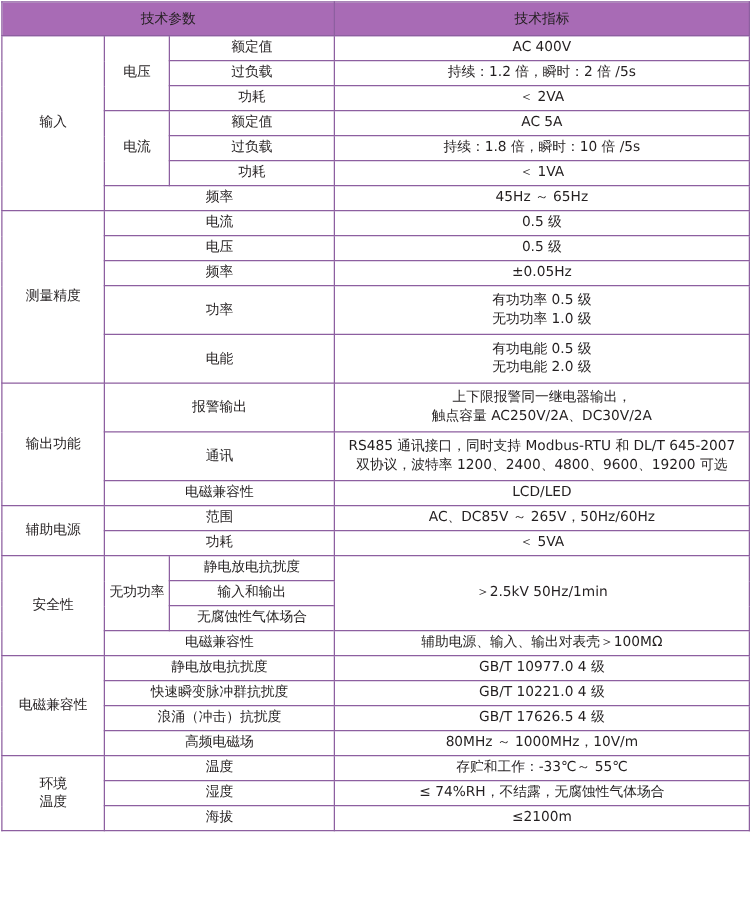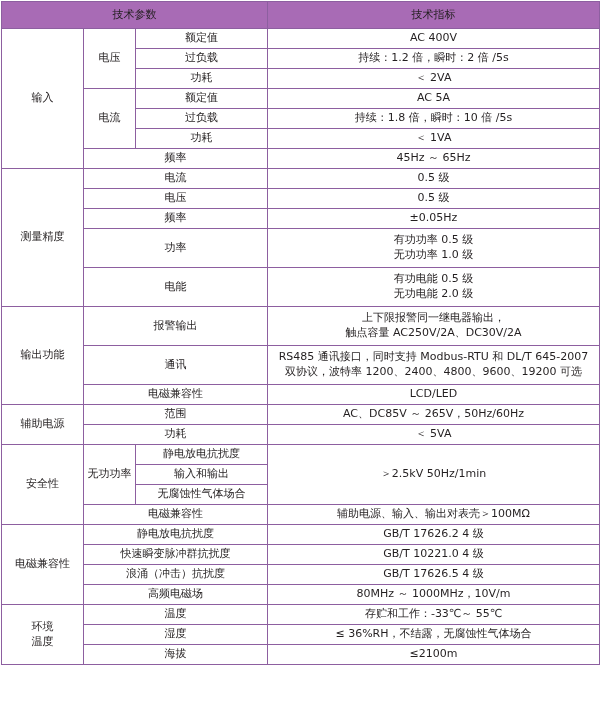--- a/index.html
+++ b/index.html
@@ -158,41 +158,41 @@
       <tr class="row">
         <td class="sub">无腐蚀性气体场合</td>
       </tr>
       <tr class="row">
         <td colspan="2" class="sub">电磁兼容性</td>
         <td class="val">辅助电源、输入、输出对表壳＞100MΩ</td>
       </tr>
       <tr class="row">
         <td rowspan="4" class="cat">电磁兼容性</td>
         <td colspan="2" class="sub">静电放电抗扰度</td>
-        <td class="val">GB/T 17626.2 4 级</td>
+        <td class="val">GB/T 10977.0 4 级</td>
       </tr>
       <tr class="row">
         <td colspan="2" class="sub">快速瞬变脉冲群抗扰度</td>
         <td class="val">GB/T 10221.0 4 级</td>
       </tr>
       <tr class="row">
         <td colspan="2" class="sub">浪涌（冲击）抗扰度</td>
         <td class="val">GB/T 17626.5 4 级</td>
       </tr>
       <tr class="row">
         <td colspan="2" class="sub">高频电磁场</td>
         <td class="val">80MHz ～ 1000MHz，10V/m</td>
       </tr>
       <tr class="row">
         <td rowspan="3" class="cat multiline">环境<br>温度</td>
         <td colspan="2" class="sub">温度</td>
         <td class="val">存贮和工作：-33℃～ 55℃</td>
       </tr>
       <tr class="row">
         <td colspan="2" class="sub">湿度</td>
-        <td class="val">≤ 36%RH，不结露，无腐蚀性气体场合</td>
+        <td class="val">≤ 74%RH，不结露，无腐蚀性气体场合</td>
       </tr>
       <tr class="row">
         <td colspan="2" class="sub">海拔</td>
         <td class="val">≤2100m</td>
       </tr>
     </tbody>
 </table>
 
 </body></html>

